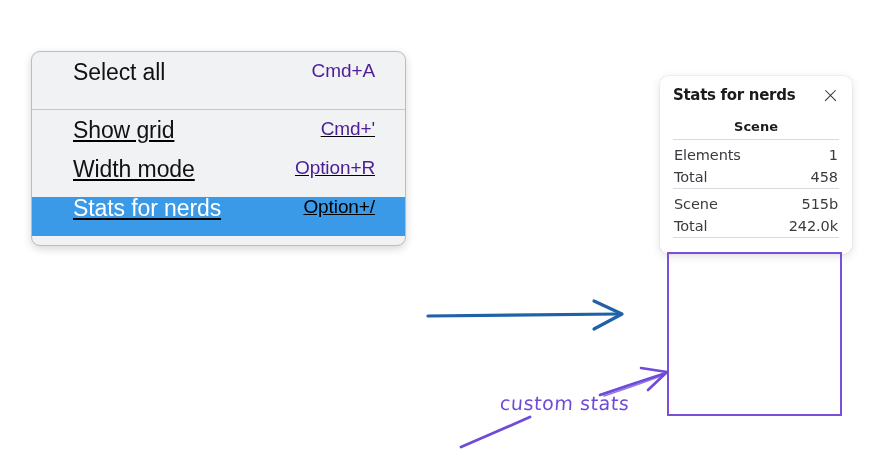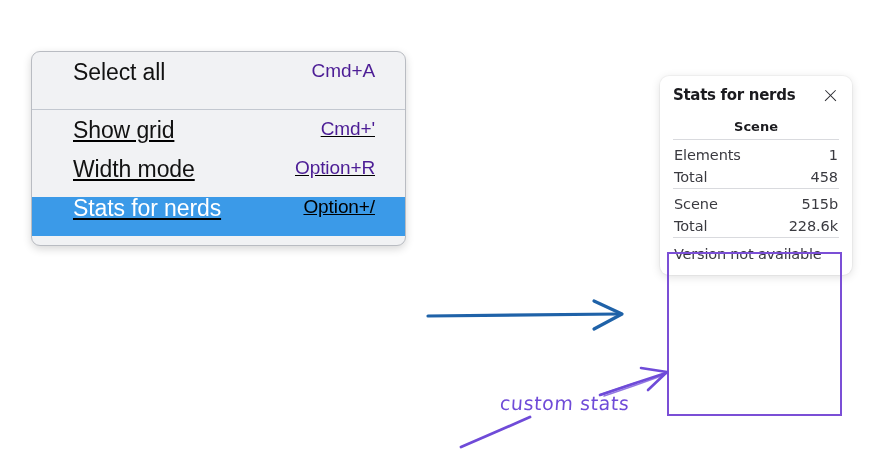--- a/index.html
+++ b/index.html
@@ -222,27 +222,26 @@
   </div>
 
   <div>
     <div class="sec-rule"></div>
     <div class="stat-row">
       <span class="k">Scene</span>
       <span class="v">515b</span>
     </div>
     <div class="stat-row">
       <span class="k">Total</span>
-      <span class="v">228.6k</span>
+      <span class="v">242.0k</span>
     </div>
   </div>
 
   <div>
     <div class="sec-rule"></div>
-    <div class="version-line">Version not available</div>
   </div>
 
 </div>
 
 <div id="highlight-box"></div>
 
 <svg id="annotations" viewBox="0 0 873 461">
 
   <g>
     <path d="M428 316 L618 314" stroke="#1f62a8" stroke-width="3.2" fill="none" stroke-linecap="round"></path>

